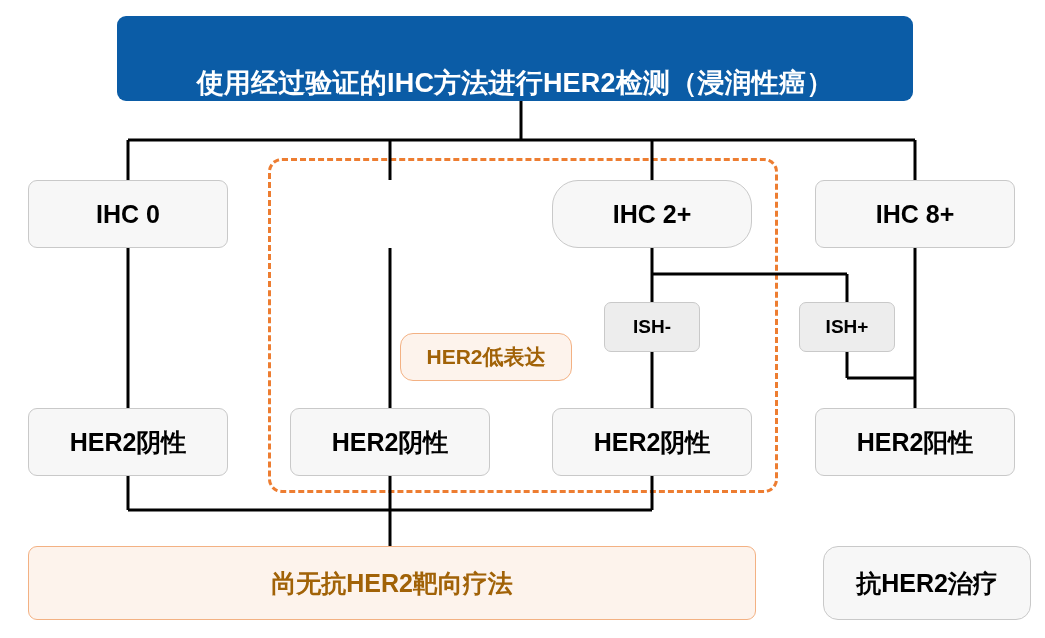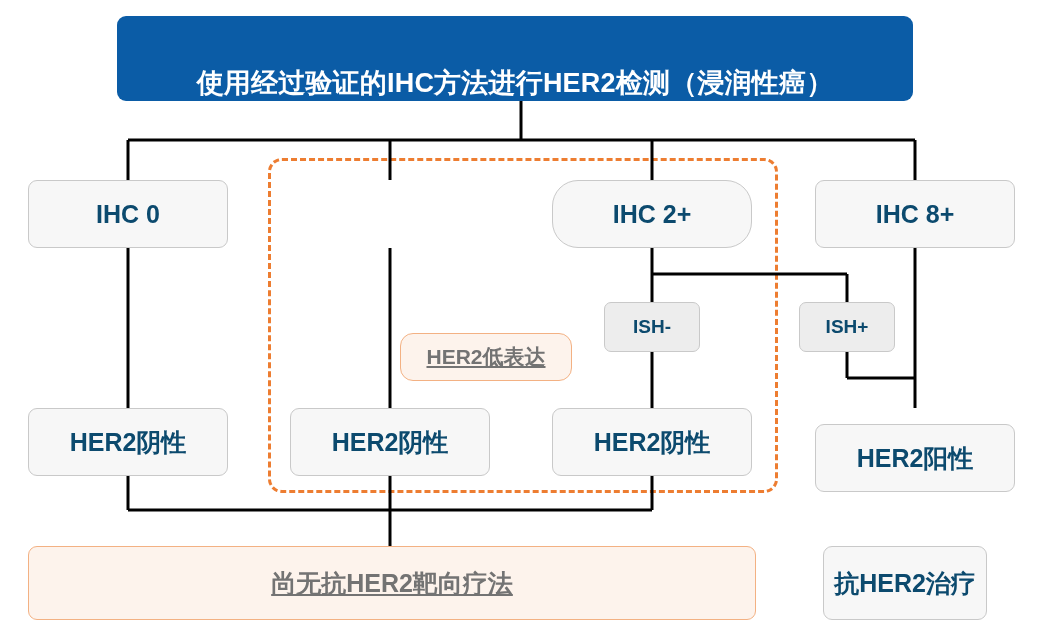--- a/index.html
+++ b/index.html
@@ -52,21 +52,21 @@
     position: absolute;
     background: #F7F7F7;
     border: 1.6px solid #C9C9C9;
     border-radius: 9px;
     display: flex;
     align-items: center;
     justify-content: center;
     box-sizing: border-box;
   }
   .node .label {
-    color: #0c4a6e;
+    color: #000000;
     font-size: 25px;
     font-weight: bold;
     white-space: nowrap;
   }
   .node.small {
     background: #EDEDED;
     border-radius: 7px;
   }
   .node.small .label {
     font-size: 19px;
@@ -76,25 +76,24 @@
     position: absolute;
     background: #FDF3EC;
     border: 1.6px solid #F3B183;
     border-radius: 9px;
     display: flex;
     align-items: center;
     justify-content: center;
     box-sizing: border-box;
   }
   .node-orange .label {
-    color: #737373;
+    color: #a16207;
     font-size: 25px;
     font-weight: bold;
     white-space: nowrap;
-    text-decoration: underline;
   }
   .node-orange.tag {
     border-radius: 13px;
   }
   .node-orange.tag .label {
     font-size: 21px;
   }
   
   .dashed-region {
     position: absolute;
@@ -177,24 +176,24 @@
 
   <div class="node" style="left:28px; top:408px; width:200px; height:68px;">
     <span class="label">HER2阴性</span>
   </div>
   <div class="node" style="left:290px; top:408px; width:200px; height:68px;">
     <span class="label">HER2阴性</span>
   </div>
   <div class="node" style="left:552px; top:408px; width:200px; height:68px;">
     <span class="label">HER2阴性</span>
   </div>
-  <div class="node" style="left:815px; top:408px; width:200px; height:68px;margin-top:16px;">
+  <div class="node" style="left:815px; top:408px; width:200px; height:68px;">
     <span class="label">HER2阳性</span>
   </div>
 
   <div class="node-orange" style="left:28px; top:546px; width:728px; height:74px;">
     <span class="label">尚无抗HER2靶向疗法</span>
   </div>
-  <div class="node" style="left:823px; top:546px; width:164px; height:74px;">
+  <div class="node" style="left:823px; top:546px; width:208px; height:74px;border-radius:15px;">
     <span class="label">抗HER2治疗</span>
   </div>
 
 </div>
 
 </body></html>

